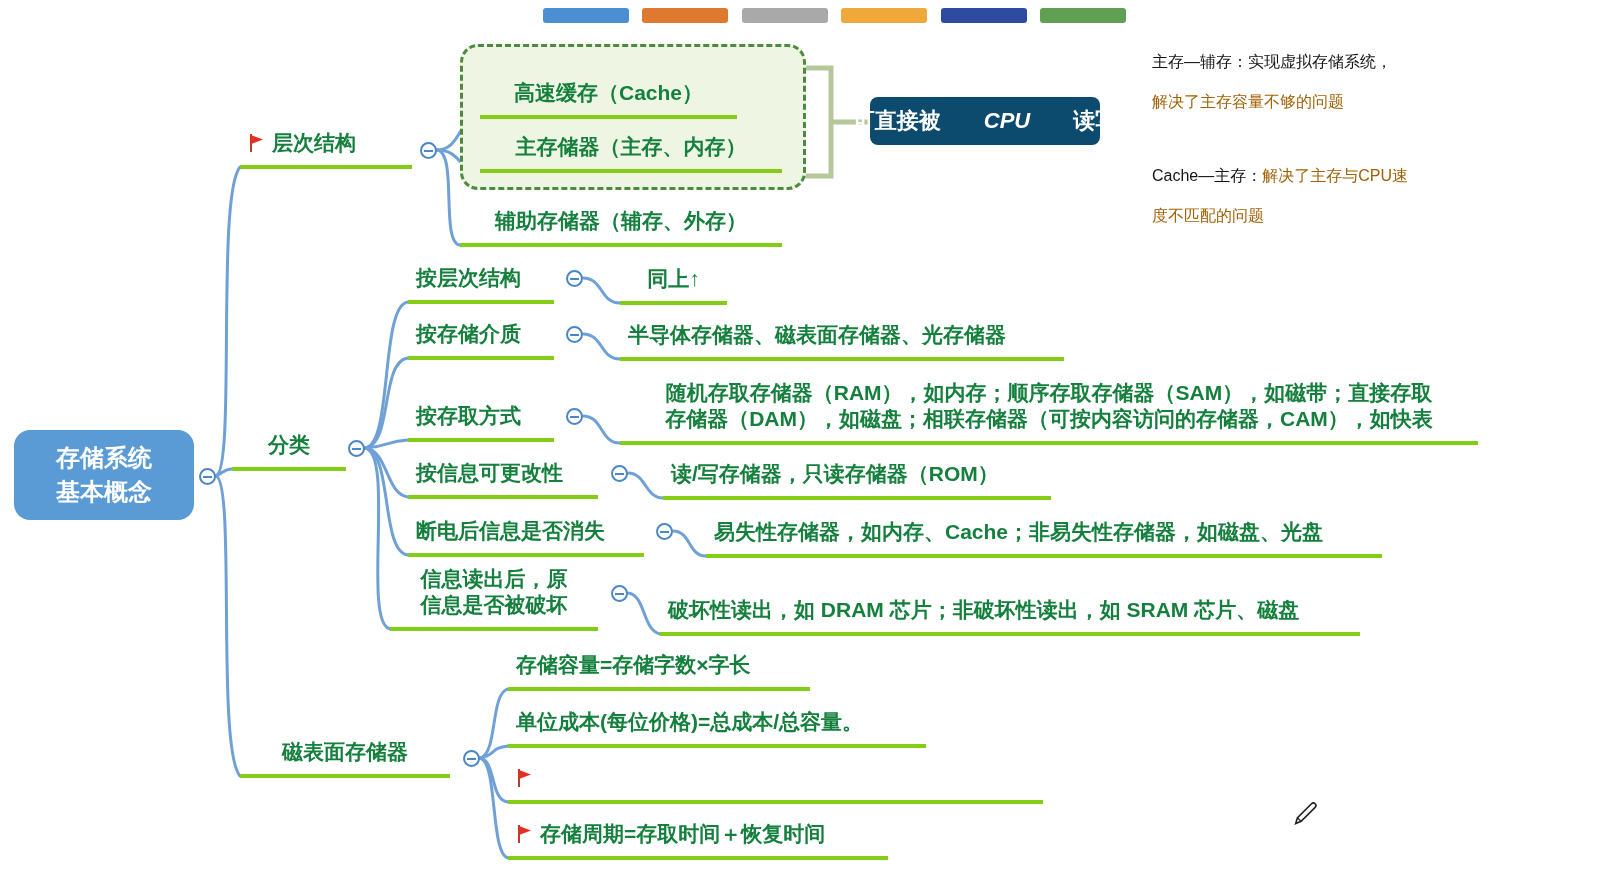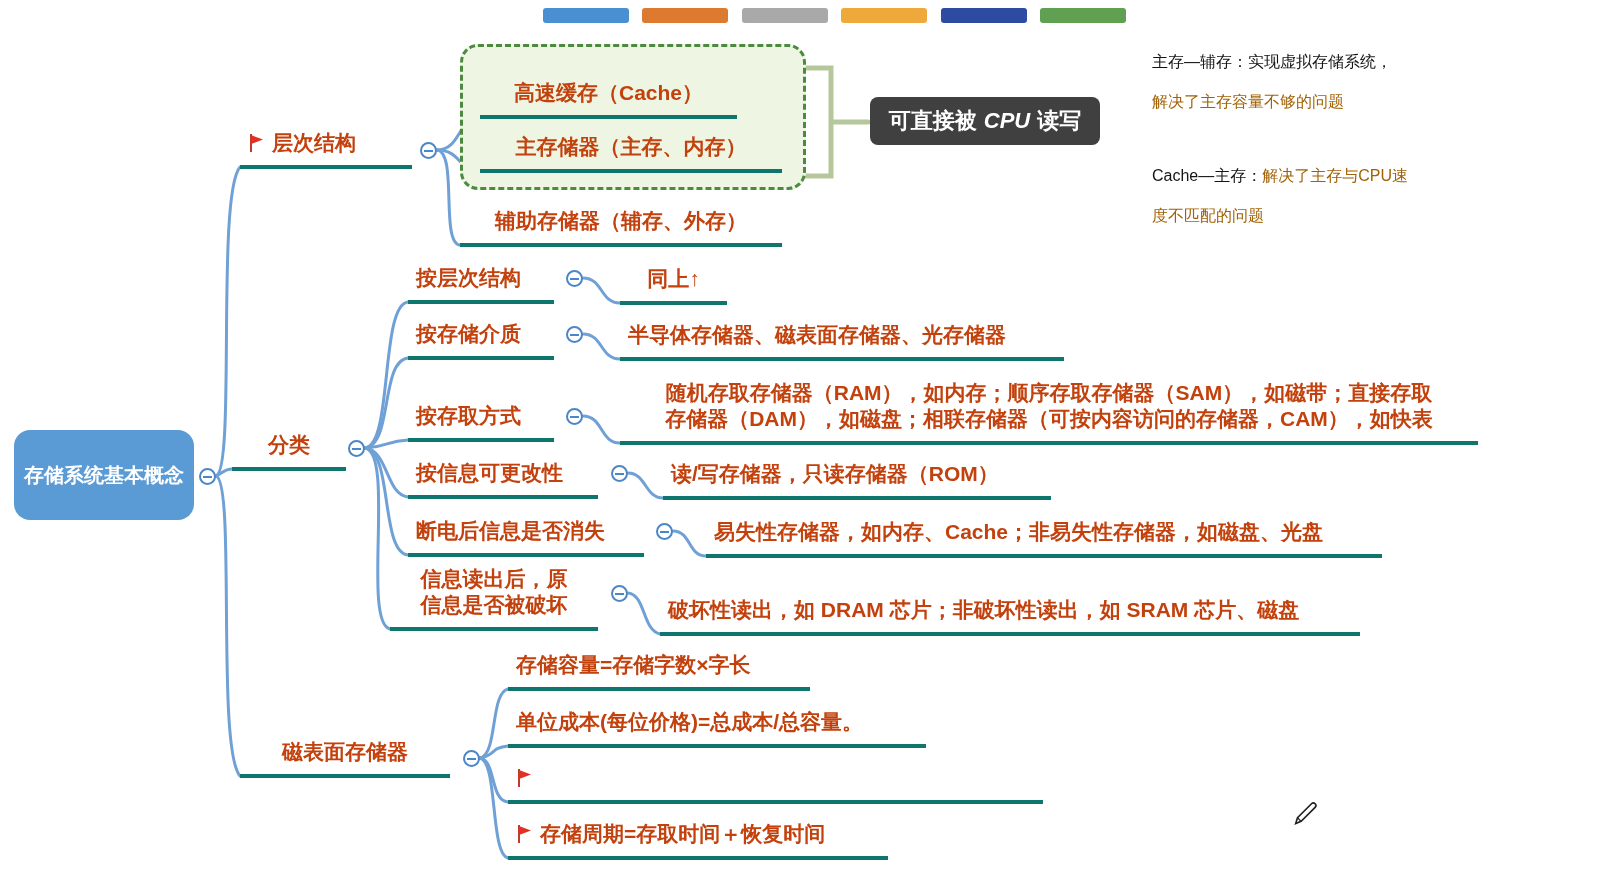--- a/index.html
+++ b/index.html
@@ -7,45 +7,45 @@
   .canvas { position:relative; width:1606px; height:893px; background:#fff; overflow:hidden; }
 
   .layer { position:absolute; left:0; top:0; width:1606px; height:893px; pointer-events:none; }
 
   
   .palette { position:absolute; left:543px; top:8px; height:16px; }
   .swatch { display:inline-block; width:86px; height:15px; border-radius:3px; margin-right:9px; vertical-align:top; }
 
   
   .root { position:absolute; left:14px; top:430px; width:180px; height:90px; border-radius:16px;
-          background:#5b9bd5; color:#fff; font-size:20px; font-weight:700; line-height:34px;
-          display:flex; flex-direction:row; align-items:center; justify-content:center; z-index:2; }
+          background:#5b9bd5; color:#fff; font-size:24px; font-weight:700; line-height:34px;
+          display:flex; flex-direction:column; align-items:center; justify-content:center; z-index:2; }
 
   
-  .node { position:absolute; box-sizing:border-box; z-index:2; color:#c2410c;
+  .node { position:absolute; box-sizing:border-box; z-index:2; color:#15803d;
           font-size:21px; font-weight:600; line-height:26px; white-space:nowrap;
-          padding:0 8px 9px 8px; border-bottom:4px solid #0f766e; }
+          padding:0 8px 9px 8px; border-bottom:4px solid #84cc16; }
   .node.center { text-align:center; }
   .node .ln { white-space:nowrap;text-align:center; }
 
   
   .minus { position:absolute; width:17px; height:17px; box-sizing:border-box; z-index:3;
            background:#fff; border:2px solid #4a86c8; border-radius:50%; cursor:pointer; }
   .minus::after { content:""; position:absolute; left:2px; right:2px; top:50%; margin-top:-1px;
                   height:2px; background:#4a86c8; }
 
   
   .boundary { position:absolute; left:460px; top:44px; width:346px; height:146px; z-index:1;
               background:#eef5e3; border:3px dashed #4c8a3f; border-radius:18px; box-sizing:border-box; }
 
   
   .callout { position:absolute; left:870px; top:97px; width:230px; height:48px; z-index:2;
              background:#6b7c3e; border-radius:8px; color:#fff; font-size:22px; font-weight:700;
              display:flex; align-items:center; justify-content:center; white-space:nowrap; }
-  .callout .cpu { font-style:italic; margin:0 7px; }
+  .callout .cpu { font-style:italic; margin:0 23px; }
 
   
   .note { position:absolute; z-index:2; font-size:16px; font-weight:500; line-height:40px;
           color:#141414; white-space:nowrap; }
   .note .red { color:#a16207; }
 
   
   .flag { display:inline-block; vertical-align:-3px; margin-right:7px; }
 
   .pencil { position:absolute; left:1290px; top:798px; z-index:2; cursor:pointer; }
@@ -107,21 +107,21 @@
         <line x1="3" y1="1" x2="3" y2="19" stroke="#c0392b" stroke-width="2"></line>
         <path d="M3 2 L15 6.5 L3 11 Z" fill="#e33022"></path>
       </svg><span>层次结构</span>
   </div>
   <div class="minus" style="left:420px;top:142px"></div>
 
   <div class="node center" style="left:480px;top:80px;width:257px">高速缓存（Cache）</div>
   <div class="node center" style="left:480px;top:134px;width:302px">主存储器（主存、内存）</div>
   <div class="node center" style="left:460px;top:208px;width:322px">辅助存储器（辅存、外存）</div>
 
-  <div class="callout" style="background: #404040;">
+  <div class="callout" style="background: #0c4a6e; gap: 20px;">
     <span>可直接被</span>
       <span class="cpu">CPU</span>
       <span>读写</span>
   </div>
 
   <div class="note" style="left:1152px;top:42px">
     <div>主存—辅存：实现虚拟存储系统，</div>
     <div class="red">解决了主存容量不够的问题</div>
   </div>
   <div class="note" style="left:1152px;top:156px">

